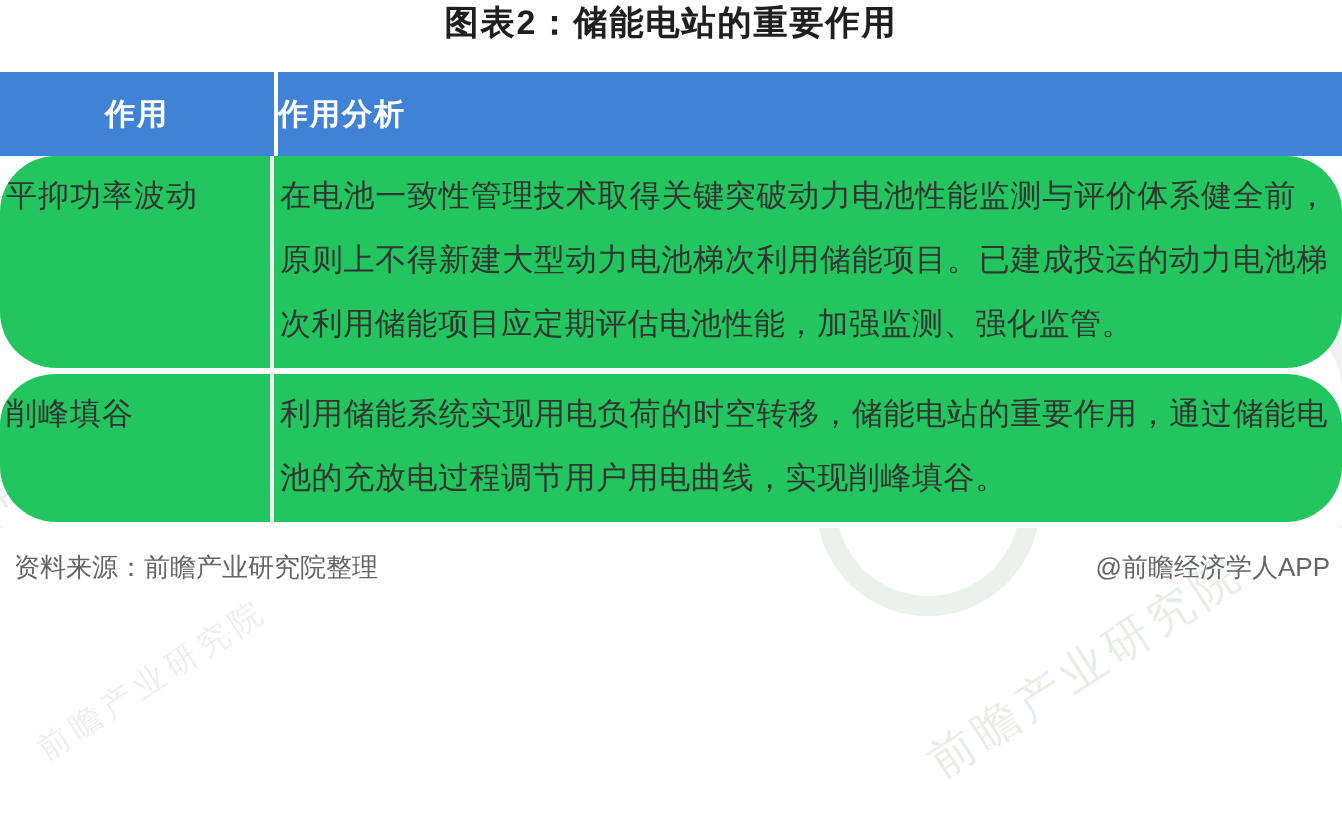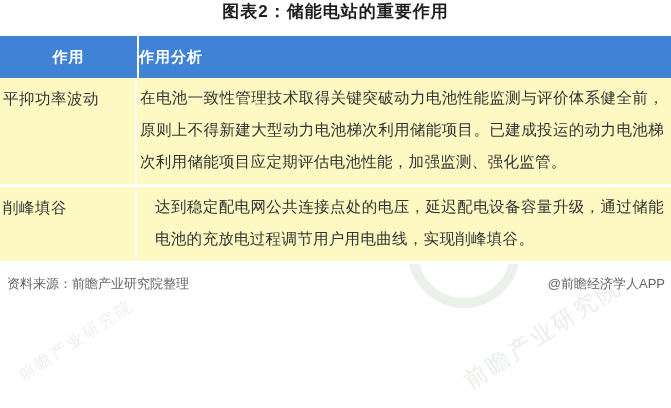--- a/index.html
+++ b/index.html
@@ -58,39 +58,39 @@
     letter-spacing: 1px;
   }
   .th-analysis {
     flex: 1;
     text-align: left;
     letter-spacing: 1px;
   }
 
   .trow {
     display: flex;
-    background: #fef9c3;
+    background: #22c55e;
     color: #333333;
     font-size: 15.5px;
     line-height: 32px;
+    border-radius: 28px;
   }
-  .trow + .trow { border-top: 3px solid #ffffff; gap: 15px; }
+  .trow + .trow { border-top: 3px solid #ffffff; }
   .td-role {
     width: 137px;
     box-sizing: border-box;
     padding: 5px 2px 5px 3px;
     border-right: 2px solid #f8f8f8;
     letter-spacing: .5px;
   }
   .td-analysis {
     flex: 1;
     padding: 5px 7px 5px 3px;
     text-align: justify;
     letter-spacing: .3px;
-    font-family: Liberation Mono, monospace;
   }
 
   .footer {
     display: flex;
     justify-content: space-between;
     padding: 11px 6px 0 7px;
     font-size: 13px;
     color: #646464;
   }
 </style>
@@ -120,21 +120,21 @@
         <div class="th-analysis">作用分析</div>
       </div>
 
       <div class="trow">
         <div class="td-role">平抑功率波动</div>
         <div class="td-analysis">在电池一致性管理技术取得关键突破动力电池性能监测与评价体系健全前，原则上不得新建大型动力电池梯次利用储能项目。已建成投运的动力电池梯次利用储能项目应定期评估电池性能，加强监测、强化监管。</div>
       </div>
 
       <div class="trow">
         <div class="td-role">削峰填谷</div>
-        <div class="td-analysis">达到稳定配电网公共连接点处的电压，延迟配电设备容量升级，通过储能电池的充放电过程调节用户用电曲线，实现削峰填谷。</div>
+        <div class="td-analysis">利用储能系统实现用电负荷的时空转移，储能电站的重要作用，通过储能电池的充放电过程调节用户用电曲线，实现削峰填谷。</div>
       </div>
 
       <div class="trow">
       </div>
     </div>
 
     <div class="footer">
       <span>资料来源：前瞻产业研究院整理</span>
       <span>@前瞻经济学人APP</span>
     </div>

